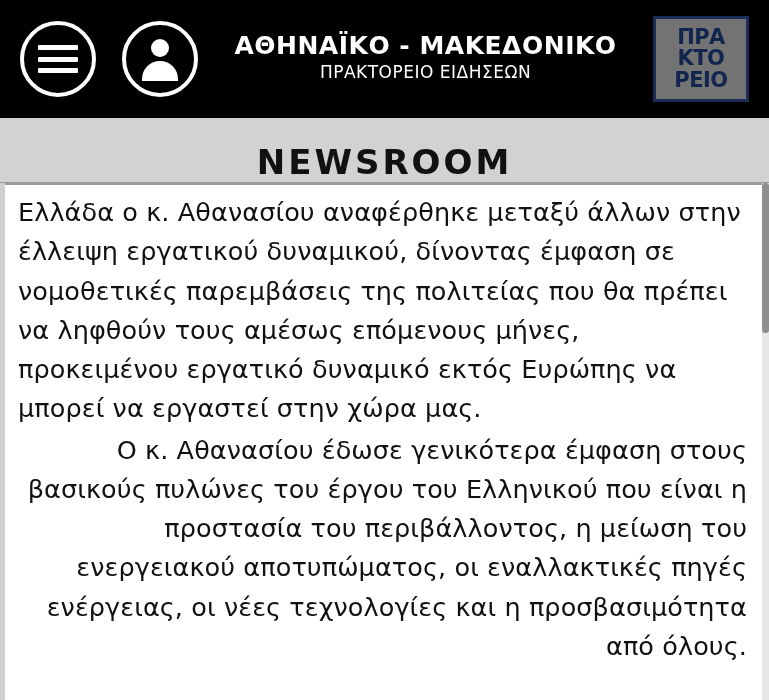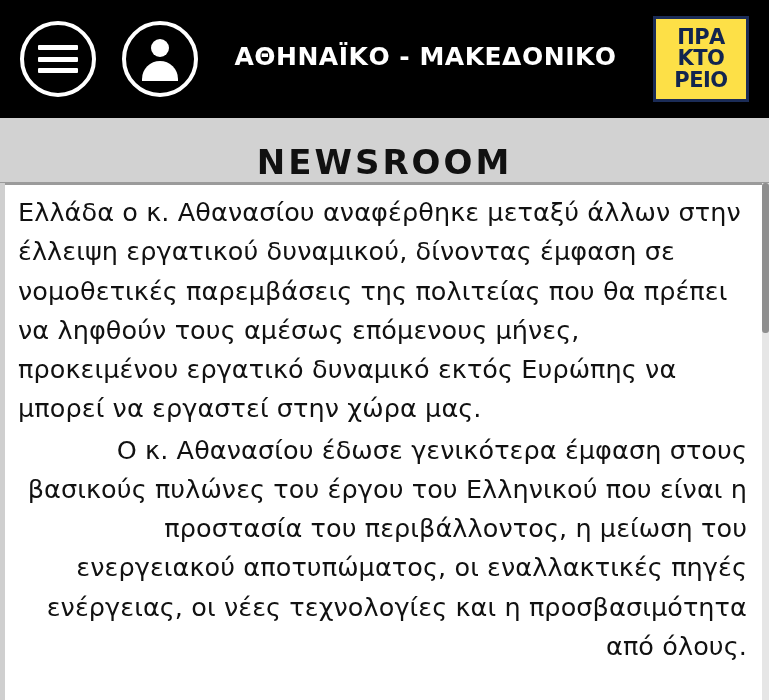--- a/index.html
+++ b/index.html
@@ -103,21 +103,21 @@
     letter-spacing: 0.5px;
     line-height: 1.2;
     margin-top: 2px;
     white-space: nowrap;
   }
 
   .logo-box {
     flex: 0 0 auto;
     width: 96px;
     height: 86px;
-    background: #fde047;
+    background: #737373;
     border: 3px solid #1b2c57;
     box-sizing: border-box;
     display: flex;
     flex-direction: column;
     align-items: center;
     justify-content: center;
     margin-right: 6px;
   }
   .logo-line {
     color: #12254f;
@@ -214,20 +214,21 @@
 
     <div class="icon-circle user-circle">
       <div class="user-glyph">
         <div class="head"></div>
         <div class="body"></div>
       </div>
     </div>
 
     <div class="brand-text">
       <div class="brand-main">ΑΘΗΝΑΪΚΟ - ΜΑΚΕΔΟΝΙΚΟ</div>
+      <div class="brand-sub">ΠΡΑΚΤΟΡΕΙΟ ΕΙΔΗΣΕΩΝ</div>
     </div>
 
     <div class="logo-box">
       <div class="logo-line">ΠΡΑ</div>
       <div class="logo-line">ΚΤΟ</div>
       <div class="logo-line">ΡΕΙΟ</div>
     </div>
   </div>
 
   <div class="newsroom-band">

